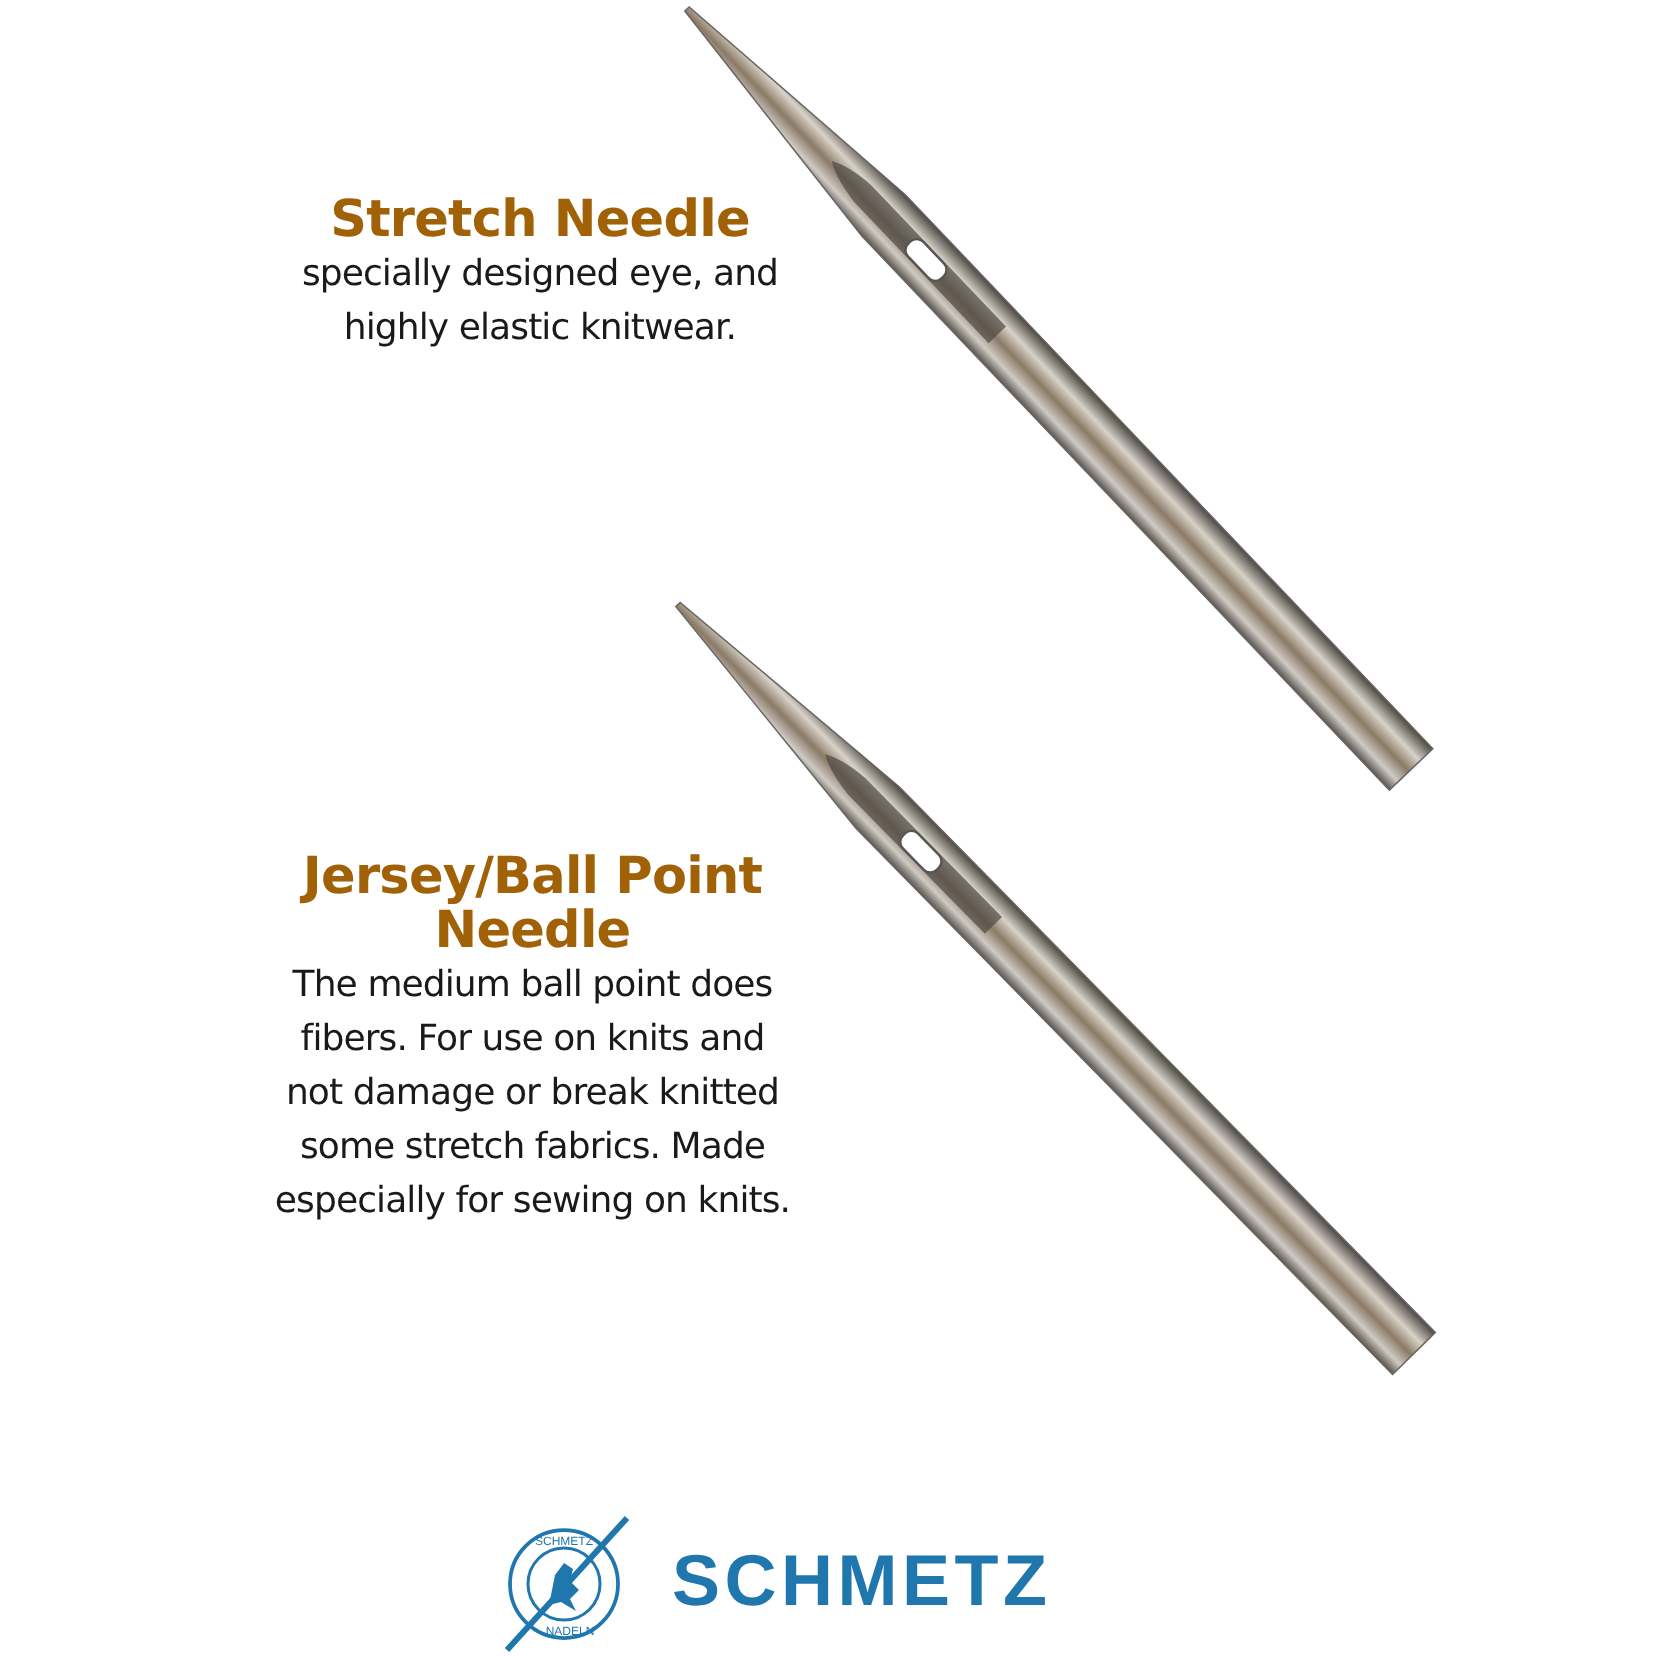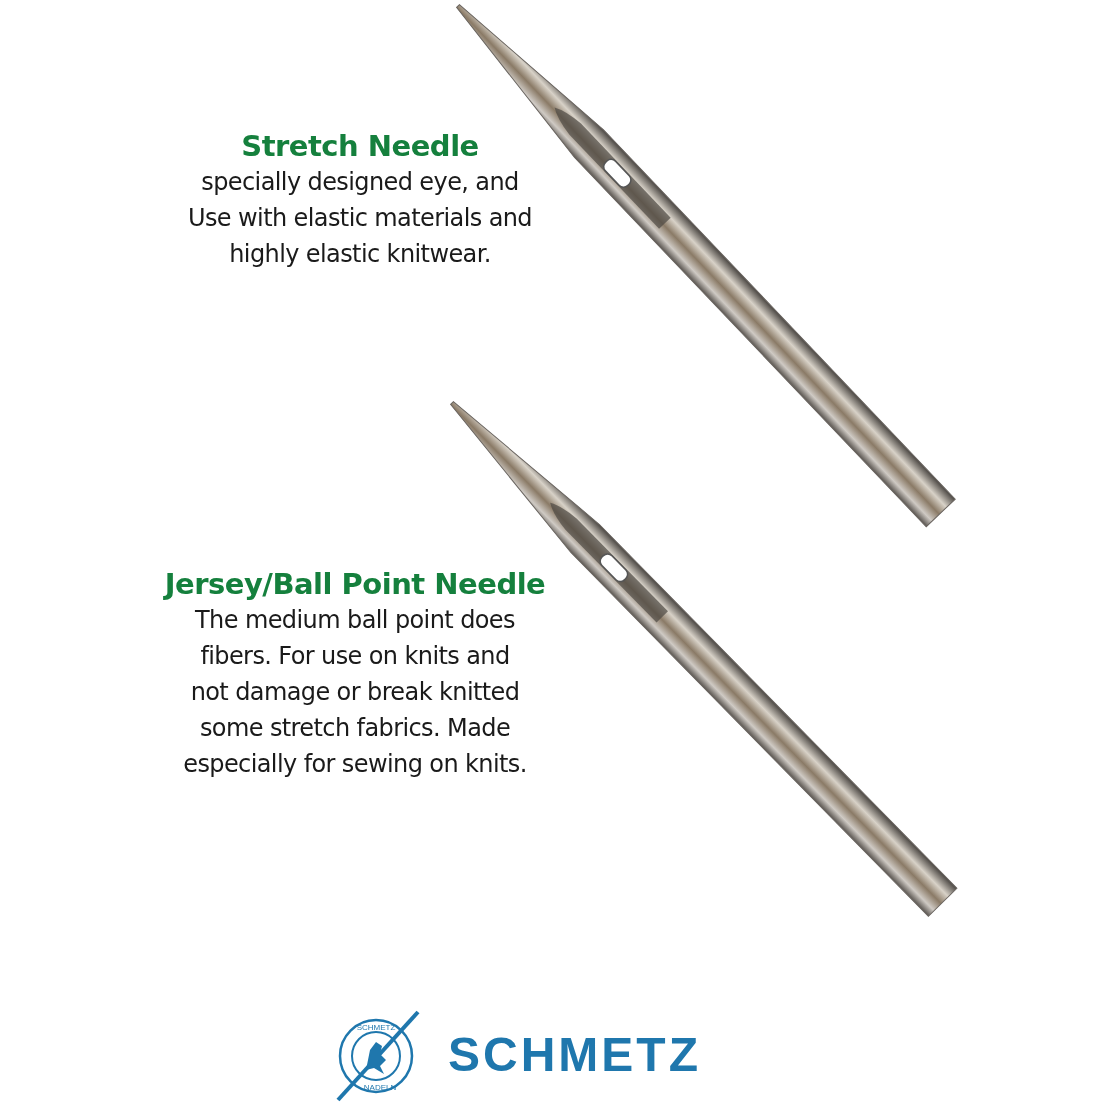--- a/index.html
+++ b/index.html
@@ -1,20 +1,20 @@
 <!DOCTYPE html>
 <html><head>
 <meta charset="utf-8">
 <style>
   html, body { margin:0; padding:0; }
   body { width:1104px; height:1104px; background:#ffffff; position:relative; overflow:hidden;
          font-family:"DejaVu Sans", sans-serif; color:#1a1a1a; }
   .needles { position:absolute; left:0; top:0; width:1104px; height:1104px; }
   .block { position:absolute; text-align:center; }
-  .block .title { font-weight:bold; font-size:29px; letter-spacing:-0.5px; line-height:36px; color:#15803d; }
+  .block .title { font-weight:bold; font-size:34px; letter-spacing:-0.5px; line-height:36px; color:#a16207; }
   .block .line { font-size:24px; line-height:36px; letter-spacing:-0.6px; color:#1a1a1a; white-space:nowrap; }
   #stretch { left:150px; top:128px; width:420px; }
   #jersey { left:140px; top:566px; width:430px; }
   .logo { position:absolute; left:330px; top:1008px; width:430px; height:96px; }
   .brand { position:absolute; left:448px; top:1029px; font-family:"Liberation Sans", sans-serif; font-weight:bold;
            font-size:48px; color:#1f77ad; letter-spacing:3px; line-height:52px; }
 </style>
 </head>
 <body>
 
@@ -38,21 +38,20 @@
   <g transform="translate(452,403) rotate(-44.5)">
     <path d="M-2,0 L2,0 L20,190 L20,700 L-20,700 L-20,190 Z" fill="url(#steel)" stroke="#6a6560" stroke-width="1"></path>
     <path d="M-8,170 Q-6,150 0,140 Q6,150 8,170 L8,300 L-8,300 Z" fill="#4d4843" opacity="0.7"></path>
     <rect x="-7" y="215" width="14" height="32" rx="6" fill="#ffffff" stroke="#555" stroke-width="1.5"></rect>
   </g>
 </svg>
 
 <div class="block" id="stretch">
   <div class="title">Stretch Needle</div>
   <div class="line">specially designed eye, and</div>
-  <div class="line">Use with elastic materials and</div>
   <div class="line">highly elastic knitwear.</div>
 </div>
 
 <div class="block" id="jersey">
   <div class="title">Jersey/Ball Point Needle</div>
   <div class="line">The medium ball point does</div>
   <div class="line">fibers. For use on knits and</div>
   <div class="line">not damage or break knitted</div>
   <div class="line">some stretch fabrics. Made</div>
   <div class="line">especially for sewing on knits.</div>

